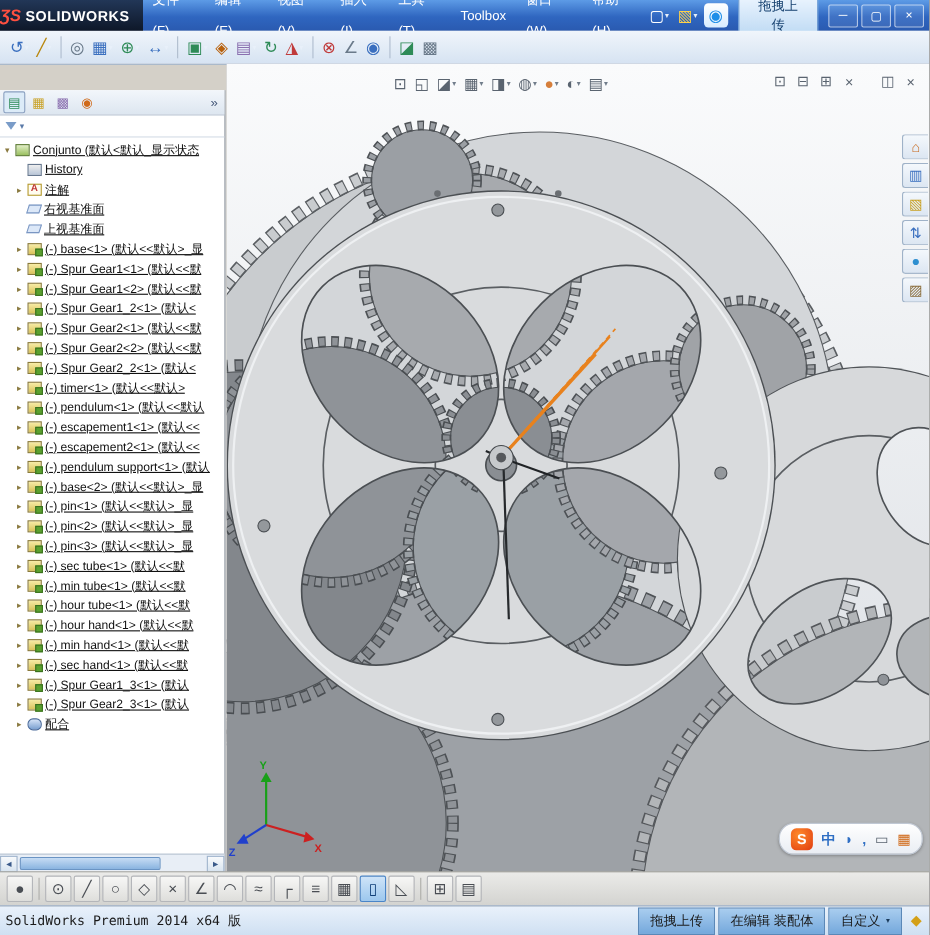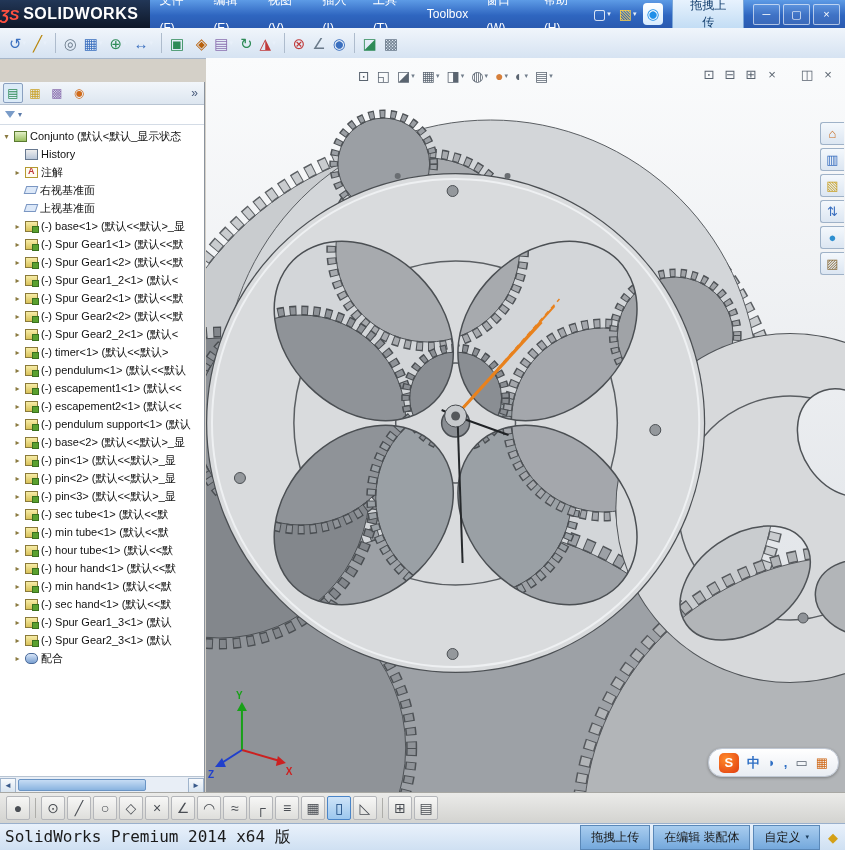--- a/index.html
+++ b/index.html
@@ -4,21 +4,21 @@
 <style>
   html,body{margin:0;padding:0;background:#777;}
   .app{position:relative;width:845px;height:850px;overflow:hidden;background:#d4d0c8;
        font-family:"Liberation Sans","DejaVu Sans",sans-serif;-webkit-font-smoothing:antialiased;}
   
   .titlebar{position:absolute;left:0;top:0;right:0;height:28px;display:flex;align-items:center;
     background:linear-gradient(#5d9be6,#2f66c0 55%,#2a5ab0);color:#fff;}
   .logo{height:35px;display:flex;align-items:center;gap:4px;padding:0 12px 0 0;
     background:linear-gradient(#243a5c,#0b1322);font-weight:bold;}
   .logo .lz{font-size:15px;font-style:italic;color:#ff5040;}
-  .logo .lt{font-size:16px;letter-spacing:.5px;}
+  .logo .lt{font-size:13px;letter-spacing:.5px;}
   .menubar{display:flex;align-items:center;height:28px;}
   .menu-item{padding:0 9px;font-size:12px;line-height:28px;cursor:default;}
   .tb-spacer{flex:1;}
   .qicons{display:flex;align-items:center;gap:2px;}
   .qicon{display:flex;align-items:center;height:22px;padding:0 3px;border-radius:2px;}
   .qicon .g{font-size:14px;}
   .caret{font-size:7px;color:#e8f0fa;margin-left:1px;}
   .upload-app{width:22px;height:22px;border-radius:4px;background:linear-gradient(#ffffff,#d8ecff);
     display:flex;align-items:center;justify-content:center;margin:0 3px;}
   .upload-app .g{color:#1f8fe8;font-size:15px;}
@@ -58,21 +58,21 @@
      border:1px solid #8a7a3a;background:linear-gradient(#f7eca6,#d9c25a);box-sizing:border-box;}
   .ti.part::after{content:"";position:absolute;right:-2px;bottom:-2px;width:5px;height:5px;background:#5aa02e;border:1px solid #3a701e;}
   .ti.assembly{background:linear-gradient(#e2efc6,#9ac060);border-color:#5a7a30;}
   .ti.plane{border:1px solid #7a96c2;background:#dce8f8;transform:skewX(-18deg);width:12px;height:8px;}
   .ti.history{background:linear-gradient(#eeeeee,#b9c6d8);border-color:#67788f;}
   .ti.sensor{border-radius:50%;background:radial-gradient(circle at 35% 35%,#ffd27a,#e07820);border-color:#9a5a10;width:11px;height:11px;}
   .ti.note{background:#fffcf0;border-color:#b59a30;}
   .ti.note::after{content:"A";position:absolute;top:-2px;left:2px;font-size:9px;font-weight:bold;color:#c03a3a;}
   .ti.origin{border:none;background:transparent;border-left:2px solid #3a5fae;border-bottom:2px solid #3a5fae;width:9px;height:9px;}
   .ti.mates{border-radius:5px;background:linear-gradient(#d6e4f8,#7aa0d0);border-color:#4a6a9a;}
-  .tlabel{overflow:hidden;text-overflow:clip;}
+  .tlabel{overflow:hidden;text-overflow:clip;text-decoration:underline;}
   .hscroll{height:16px;background:#e8eef6;border-top:1px solid #b8c4d2;display:flex;align-items:center;flex:none;}
   .sbtn{width:16px;height:15px;font-size:8px;color:#3a5a8a;display:flex;align-items:center;justify-content:center;
     background:linear-gradient(#f8fafc,#d8e4f0);border:1px solid #a0b4cc;box-sizing:border-box;}
   .strack{flex:1;height:15px;position:relative;}
   .sthumb{position:absolute;left:2px;top:1px;height:12px;width:128px;border-radius:2px;
     background:linear-gradient(#c6dcf4,#8ab4e0);border:1px solid #6a94c4;box-sizing:border-box;}
   
   .viewport{position:absolute;left:206px;top:58px;right:0;bottom:57px;overflow:hidden;background:#dfe2e6;}
   .viewport svg.scene{position:absolute;left:0;top:0;width:100%;height:100%;}
   .hud{position:absolute;top:8px;left:150px;display:flex;align-items:center;gap:3px;color:#3f4a58;}
@@ -94,21 +94,21 @@
   
   .bottombar{position:absolute;left:0;right:0;bottom:27px;height:30px;display:flex;align-items:center;gap:2px;
     background:linear-gradient(#ebebe9,#d3d3d0);border-top:1px solid #a8a8a4;padding-left:6px;}
   .btico{width:24px;height:24px;display:flex;align-items:center;justify-content:center;font-size:14px;color:#4a4e54;
     border:1px solid #b4b6ba;background:linear-gradient(#f7f7f6,#dededb);border-radius:2px;box-sizing:border-box;}
   .btico.active{background:linear-gradient(#cfe4f8,#9cc7ee);border-color:#4a85c8;color:#103f78;}
   .bsep{width:1px;height:20px;background:#adada9;margin:0 3px;}
   
   .statusbar{position:absolute;left:0;right:0;bottom:0;height:27px;display:flex;align-items:center;
     background:linear-gradient(#e9f1fb,#cfe0f2);border-top:1px solid #9ab0cc;font-size:12px;color:#1a1a1a;padding:0 5px;box-sizing:border-box;}
-  .status-left{font-family:"DejaVu Sans Mono","Liberation Mono",monospace;font-size:16px;}
+  .status-left{font-family:"DejaVu Sans Mono","Liberation Mono",monospace;font-size:12px;}
   .seg{background:linear-gradient(#a9cdef,#74a8dc);border:1px solid #5a88b8;padding:3px 10px;margin-left:3px;
     display:flex;align-items:center;gap:4px;}
   .seg .caret{color:#1a3a5a;}
   .status-icon{margin-left:8px;margin-right:2px;color:#d4a017;font-size:13px;}
 </style>
 </head>
 <body>
 
 <div class="app">
 

